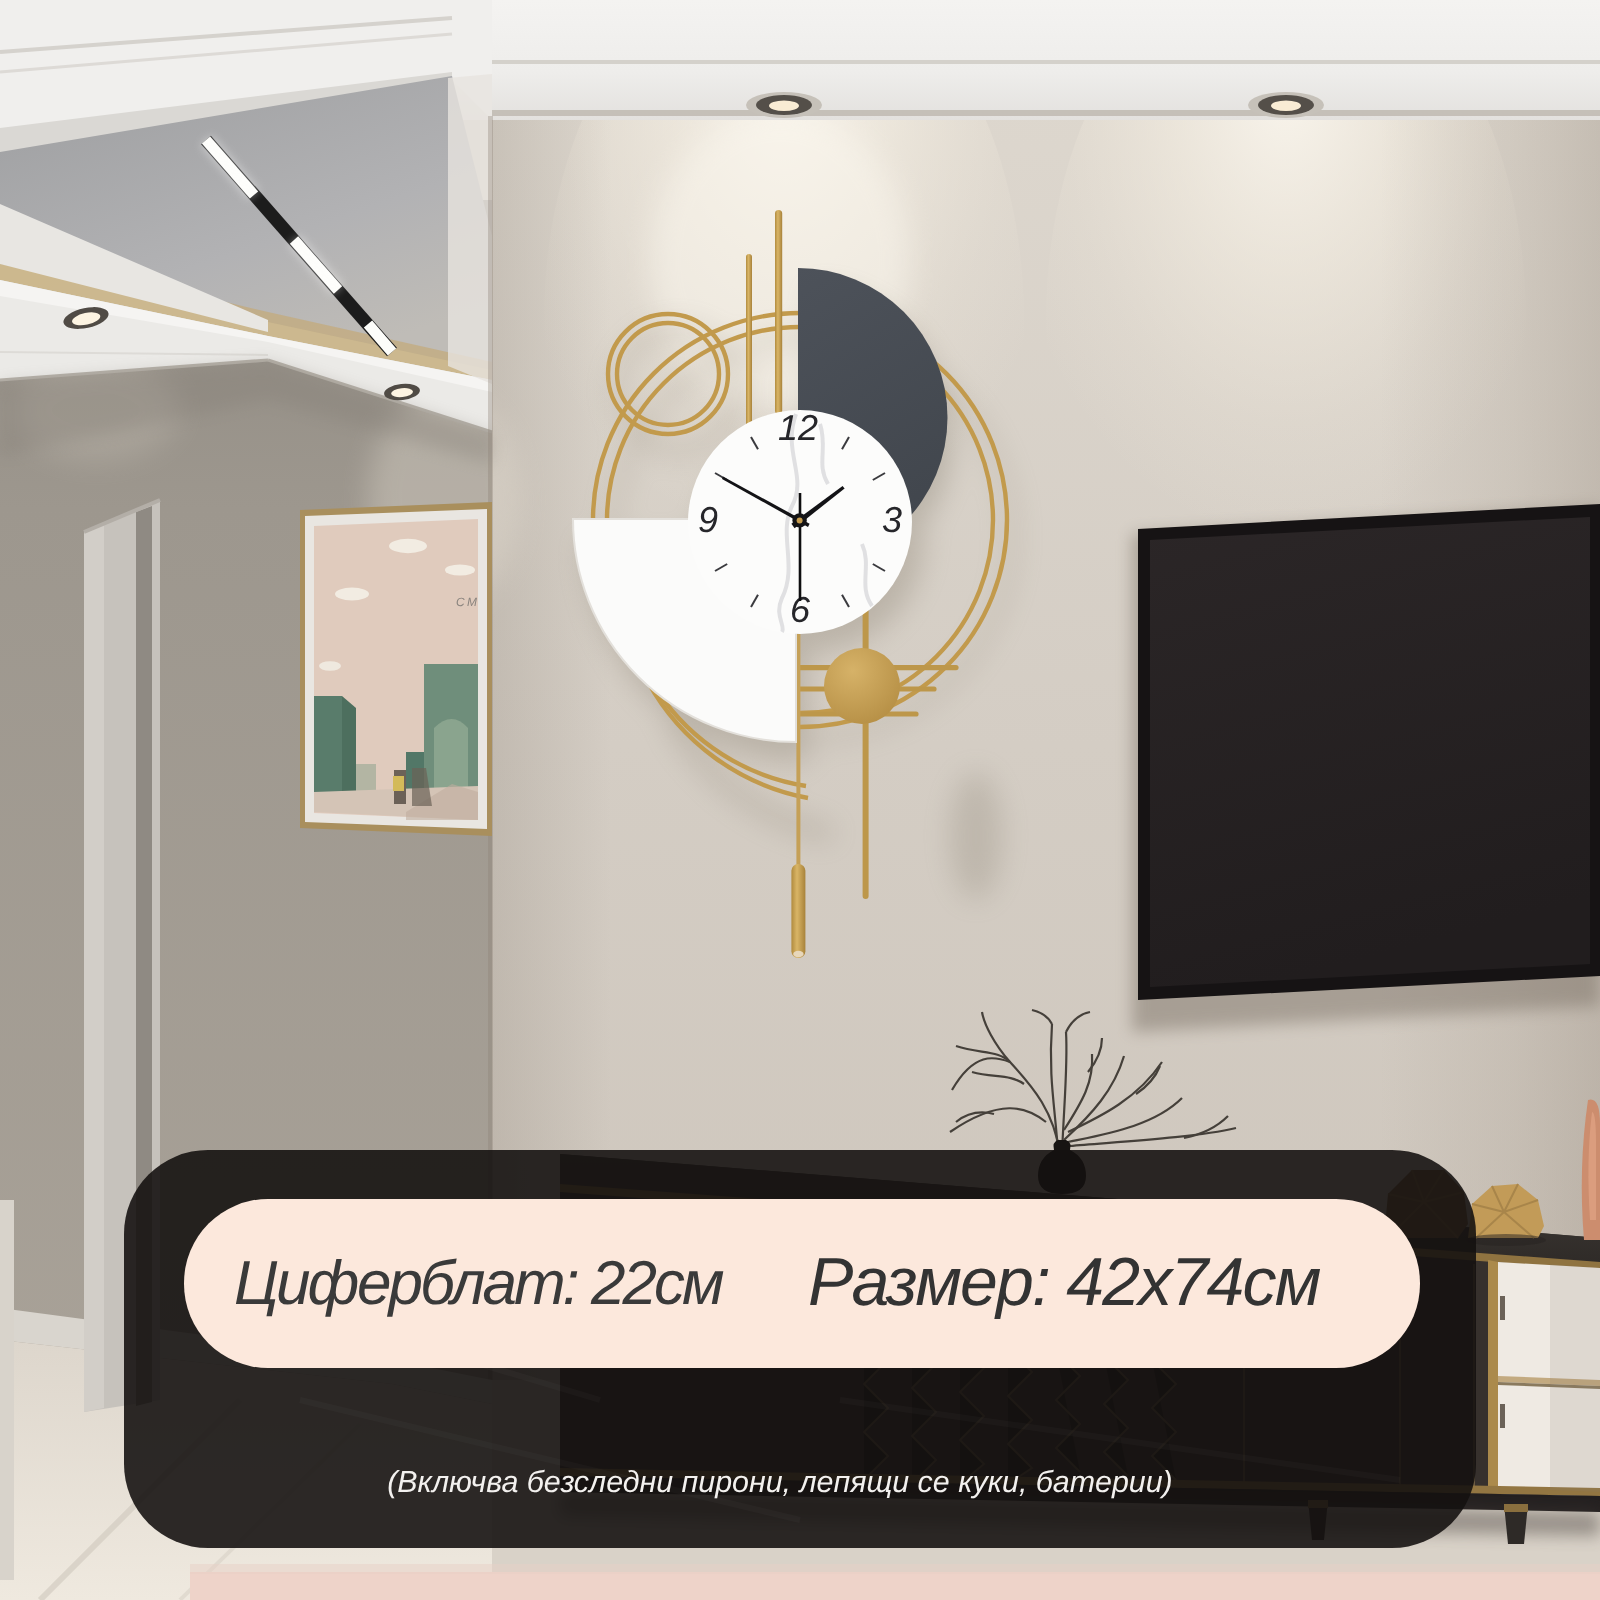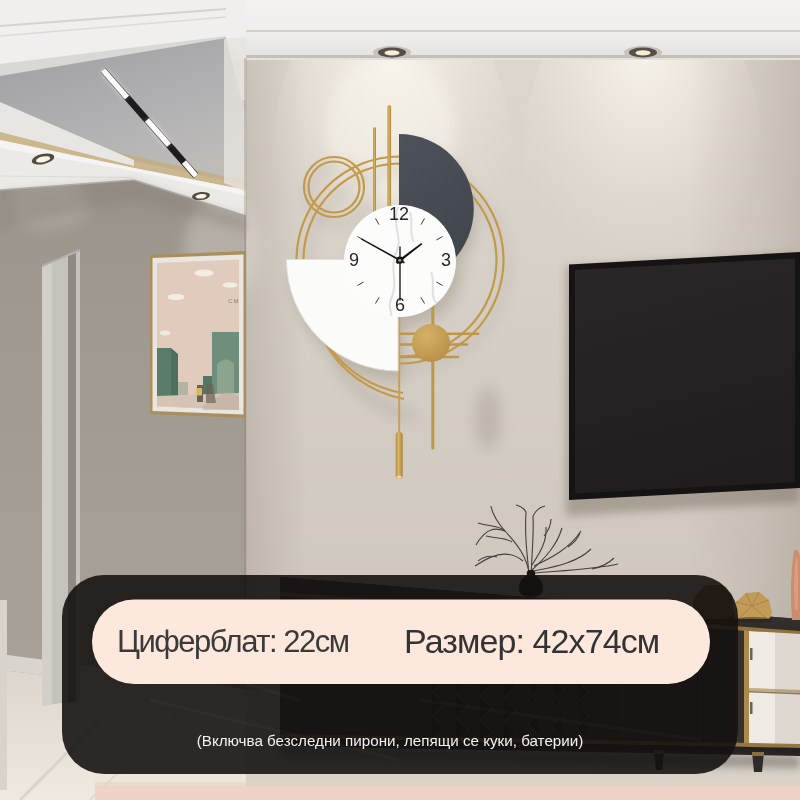--- a/index.html
+++ b/index.html
@@ -1,16 +1,16 @@
 <!DOCTYPE html>
 <html><head><meta charset="utf-8">
 <style>
 html,body{margin:0;padding:0;width:800px;height:800px;overflow:hidden;background:#d6cfc6;
 font-family:"Liberation Sans",sans-serif;}
-#scene{position:relative;width:800px;height:800px;}
+#scene{position:relative;width:800px;height:800px;font-style:italic;}
 svg{position:absolute;left:0;top:0;}
 </style></head>
 <body>
 <div id="scene">
 <svg width="800" height="800" viewBox="0 0 800 800">
 <defs>
   <linearGradient id="wallR" x1="0" y1="0" x2="0" y2="1">
     <stop offset="0" stop-color="#ddd7ce"></stop>
     <stop offset="0.45" stop-color="#d4cdc4"></stop>
     <stop offset="1" stop-color="#ccc4ba"></stop>

